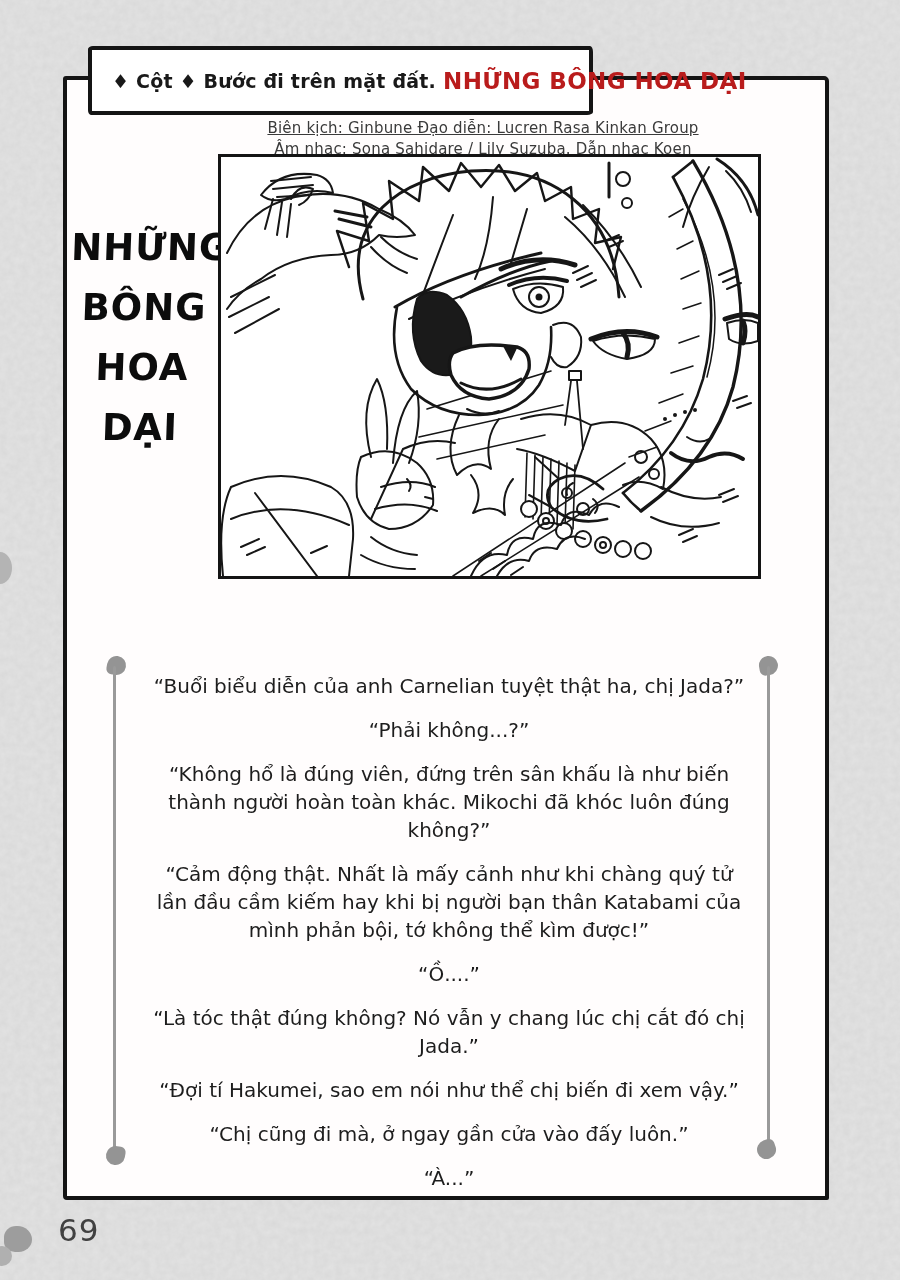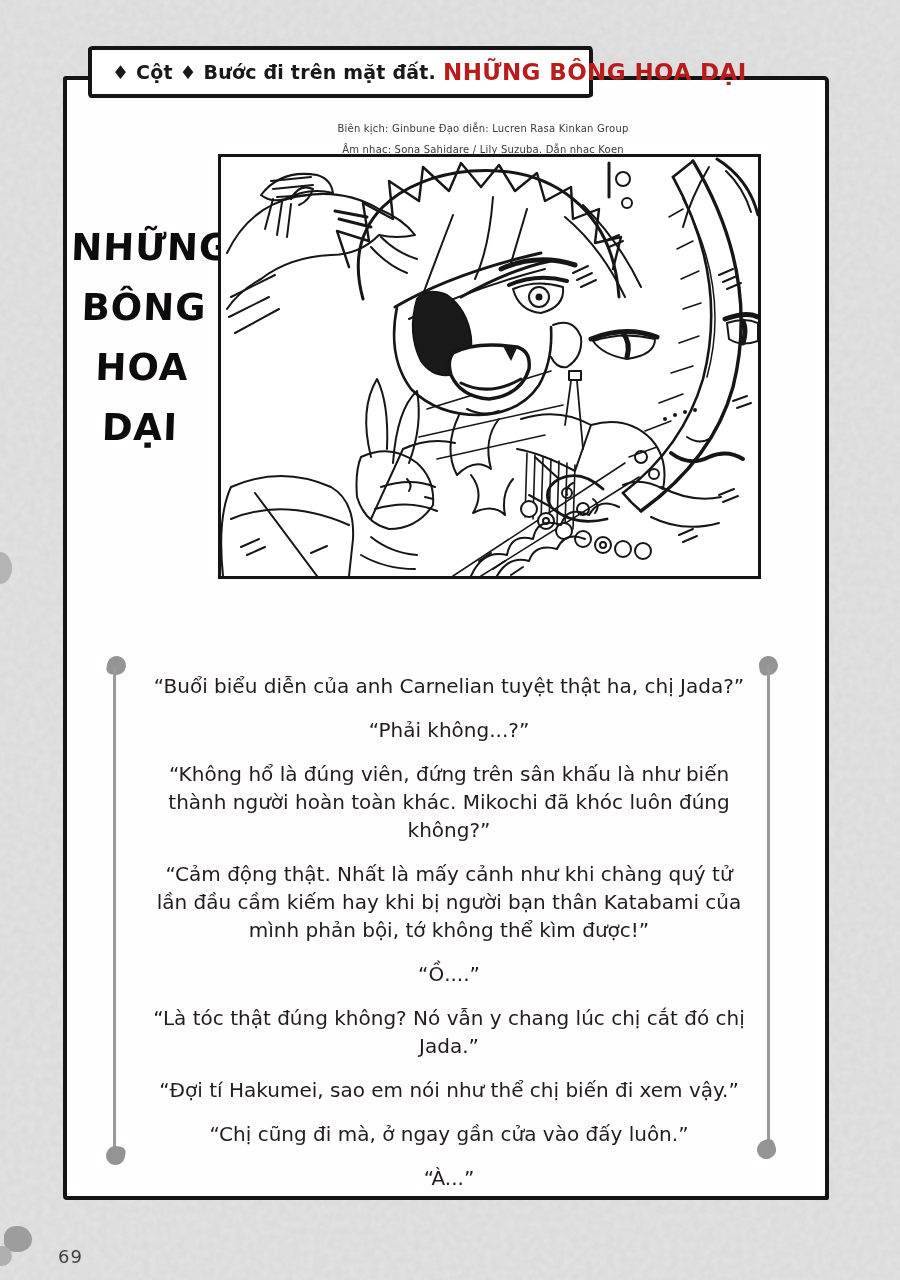--- a/index.html
+++ b/index.html
@@ -17,31 +17,31 @@
   .edge-blob.b2 { left:4px;  top:1226px; width:28px; height:26px; background:#9d9d9d; border-radius:50% 60% 55% 45%; }
   .edge-blob.b3 { left:-8px; top:1246px; width:20px; height:20px; background:#b0b0b0; }
 
   .sheet {
     position:absolute; left:63px; top:76px; width:766px; height:1124px;
     background:#fffdfd; border:4px solid #141414; z-index:2;
     border-radius:3px 5px 2px 4px;
   }
 
   .banner {
-    position:absolute; left:88px; top:46px; width:505px; height:52px;
+    position:absolute; left:88px; top:46px; width:505px; height:69px;
     background:#ffffff; border:4px solid #141414; z-index:4;
     border-radius:5px 3px 6px 3px / 3px 6px 3px 5px;
     display:flex; align-items:center; padding-left:20px; white-space:nowrap;
   }
   .banner .label { font-size:19px; font-weight:700; color:#191919; letter-spacing:.2px; }
   .banner .title { font-size:23px; font-weight:800; color:#b91c1c; margin-left:7px; letter-spacing:.4px; }
 
   .credits {
     position:absolute; left:248px; top:118px; width:470px; z-index:3;
-    text-align:center; font-size:10px; line-height:21px; color:#3a3a3a; letter-spacing:.2px;
+    text-align:center; font-size:15px; line-height:21px; color:#3a3a3a; letter-spacing:.2px;text-decoration:underline;
   }
 
   .side-title {
     position:absolute; left:68px; top:218px; width:150px; z-index:3;
     text-align:center; font-weight:800; font-size:37px; line-height:60px;
     color:#0c0c0c; letter-spacing:1px; transform:skewX(-2deg);
   }
 
   .illustration {
     position:absolute; left:218px; top:154px; width:543px; height:425px;
@@ -58,22 +58,22 @@
   .pin-dot.tr { left:759px; top:656px; transform:rotate(-10deg); }
   .pin-dot.br { left:757px; top:1140px; transform:rotate(160deg); }
 
   .dialogue {
     position:absolute; left:150px; top:672px; width:598px; z-index:3;
     font-size:20px; line-height:28px; color:#1d1d1d;
   }
   .dialogue p { margin:0 0 16px 0;text-align:center; }
 
   .page-number {
-    position:absolute; left:58px; top:1246px; z-index:3;
-    font-size:18px; color:#414141; letter-spacing:1px;text-align:right;
+    position:absolute; left:58px; top:1212px; z-index:3;
+    font-size:31px; color:#414141; letter-spacing:1px;text-align:right;
   }
 </style>
 </head>
 <body>
 
 <svg class="bg-tex" width="900" height="1280">
   <filter id="tex">
     <feTurbulence type="fractalNoise" baseFrequency="0.14" numOctaves="3" seed="7"></feTurbulence>
     <feColorMatrix type="matrix" values="0 0 0 0 0.45  0 0 0 0 0.45  0 0 0 0 0.45  0 0 0 0.22 0"></feColorMatrix>
   </filter>

